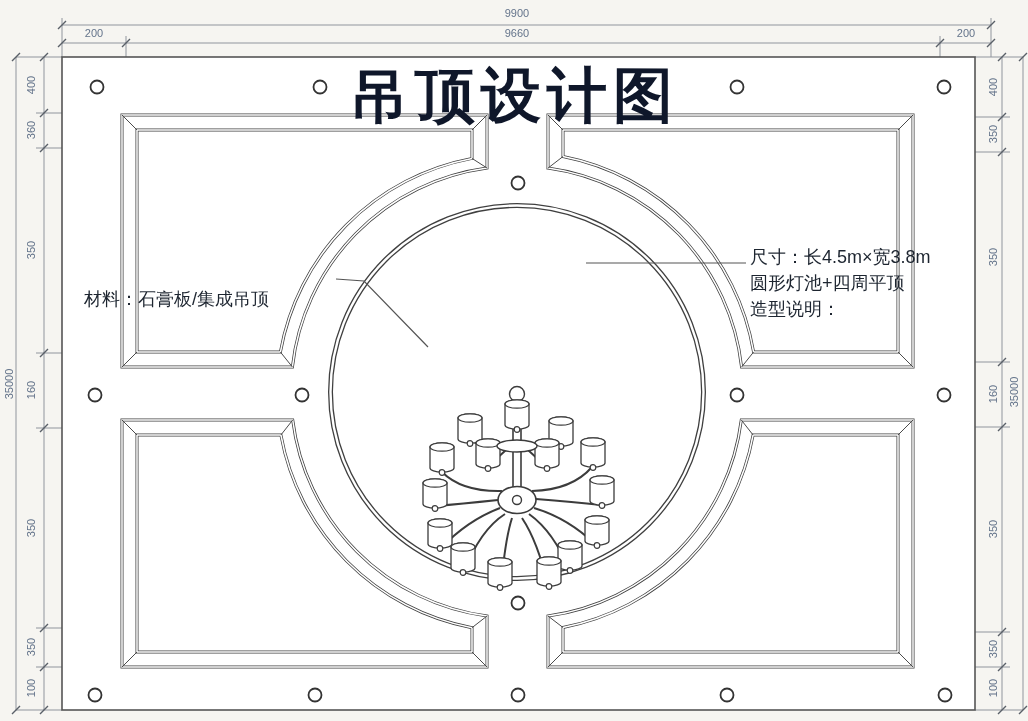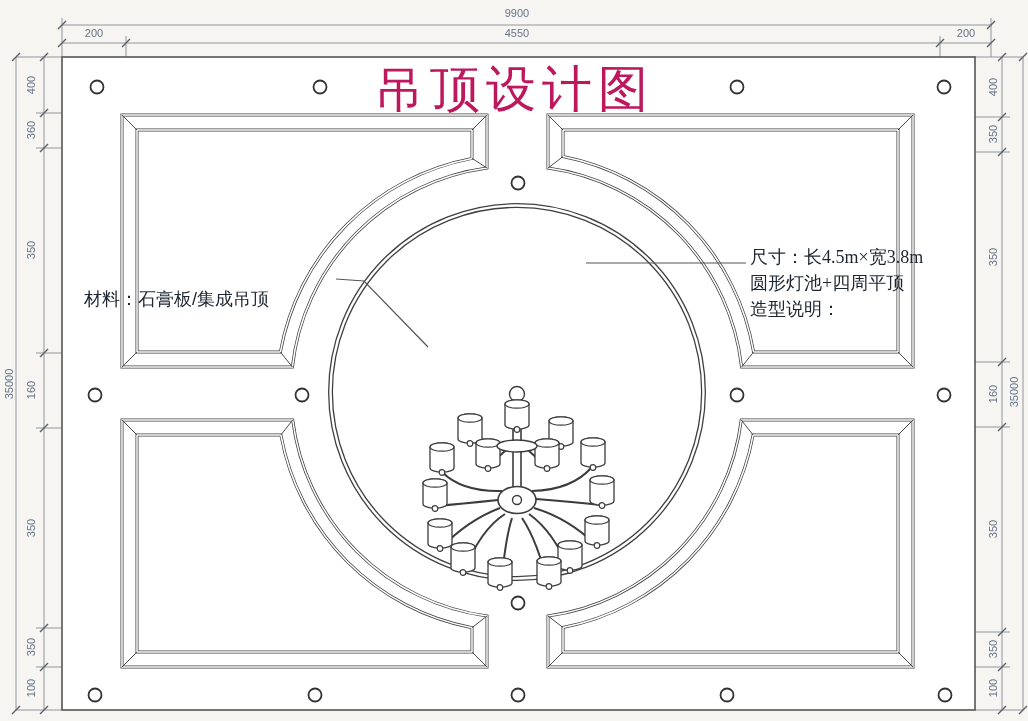--- a/index.html
+++ b/index.html
@@ -4,21 +4,21 @@
 <style>
   html,body{margin:0;padding:0;background:#e8e6e2;}
   #stage{
     position:relative;width:1028px;height:721px;margin:0 auto;
     background:#f6f5f1;overflow:hidden;
     font-family:"Liberation Sans","DejaVu Sans",sans-serif;
   }
   svg{position:absolute;left:0;top:0;}
   .txt{position:absolute;white-space:nowrap;}
   .title{
-    font-size:50px;font-weight:normal;color:#be185d;letter-spacing:6px;
+    font-size:60px;font-weight:bold;color:#0f172a;letter-spacing:6px;
     font-family:"Liberation Sans","DejaVu Sans",sans-serif;
   }
   .hdim,.vdim{
     font-size:11px;color:#64748b;text-align:center;height:14px;line-height:14px;
   }
   .vdim{width:50px;transform:rotate(-90deg);transform-origin:center;}
   .ann{font-size:18px;color:#1d2530;}
   .ann-line{height:26px;line-height:26px;}
 </style>
 </head>
@@ -166,21 +166,21 @@
     </g>
 
     <path d="M336,279 L364,281 L428,347" stroke="#555555" stroke-width="1.2" fill="none"></path>
     <path d="M586,263 H746" stroke="#555555" stroke-width="1.2" fill="none"></path>
   </svg>
 
   <div class="txt title" style="left:0;right:0;top:56px;text-align:center;position:absolute;">吊顶设计图</div>
 
   <div class="txt hdim" style="left:477px;top:6px;width:80px;">9900</div>
   <div class="txt hdim" style="left:74px;top:26px;width:40px;">200</div>
-  <div class="txt hdim" style="left:487px;top:26px;width:60px;">4550</div>
+  <div class="txt hdim" style="left:487px;top:26px;width:60px;">9660</div>
   <div class="txt hdim" style="left:946px;top:26px;width:40px;">200</div>
 
   <div class="txt vdim" style="left:6px;top:78px;">400</div>
   <div class="txt vdim" style="left:6px;top:123px;">360</div>
   <div class="txt vdim" style="left:6px;top:243px;">350</div>
   <div class="txt vdim" style="left:6px;top:383px;">160</div>
   <div class="txt vdim" style="left:6px;top:521px;">350</div>
   <div class="txt vdim" style="left:6px;top:640px;">350</div>
   <div class="txt vdim" style="left:6px;top:681px;">100</div>
   <div class="txt vdim" style="left:-16px;top:377px;">35000</div>
@@ -188,19 +188,19 @@
   <div class="txt vdim" style="left:968px;top:80px;">400</div>
   <div class="txt vdim" style="left:968px;top:127px;">350</div>
   <div class="txt vdim" style="left:968px;top:250px;">350</div>
   <div class="txt vdim" style="left:968px;top:387px;">160</div>
   <div class="txt vdim" style="left:968px;top:522px;">350</div>
   <div class="txt vdim" style="left:968px;top:642px;">350</div>
   <div class="txt vdim" style="left:968px;top:681px;">100</div>
   <div class="txt vdim" style="left:989px;top:385px;">35000</div>
 
   <div class="txt ann" style="left:84px;top:266px;margin-top:21px;">材料：石膏板/集成吊顶</div>
-  <div class="txt" style="left:750px;top:244px;font-family:Liberation Serif, serif;">
+  <div class="txt" style="left:750px;top:244px;">
     <div class="ann ann-line">尺寸：长4.5m×宽3.8m</div>
     <div class="ann ann-line">圆形灯池+四周平顶</div>
     <div class="ann ann-line">造型说明：</div>
   </div>
 
 </div>
 
 </body></html>

